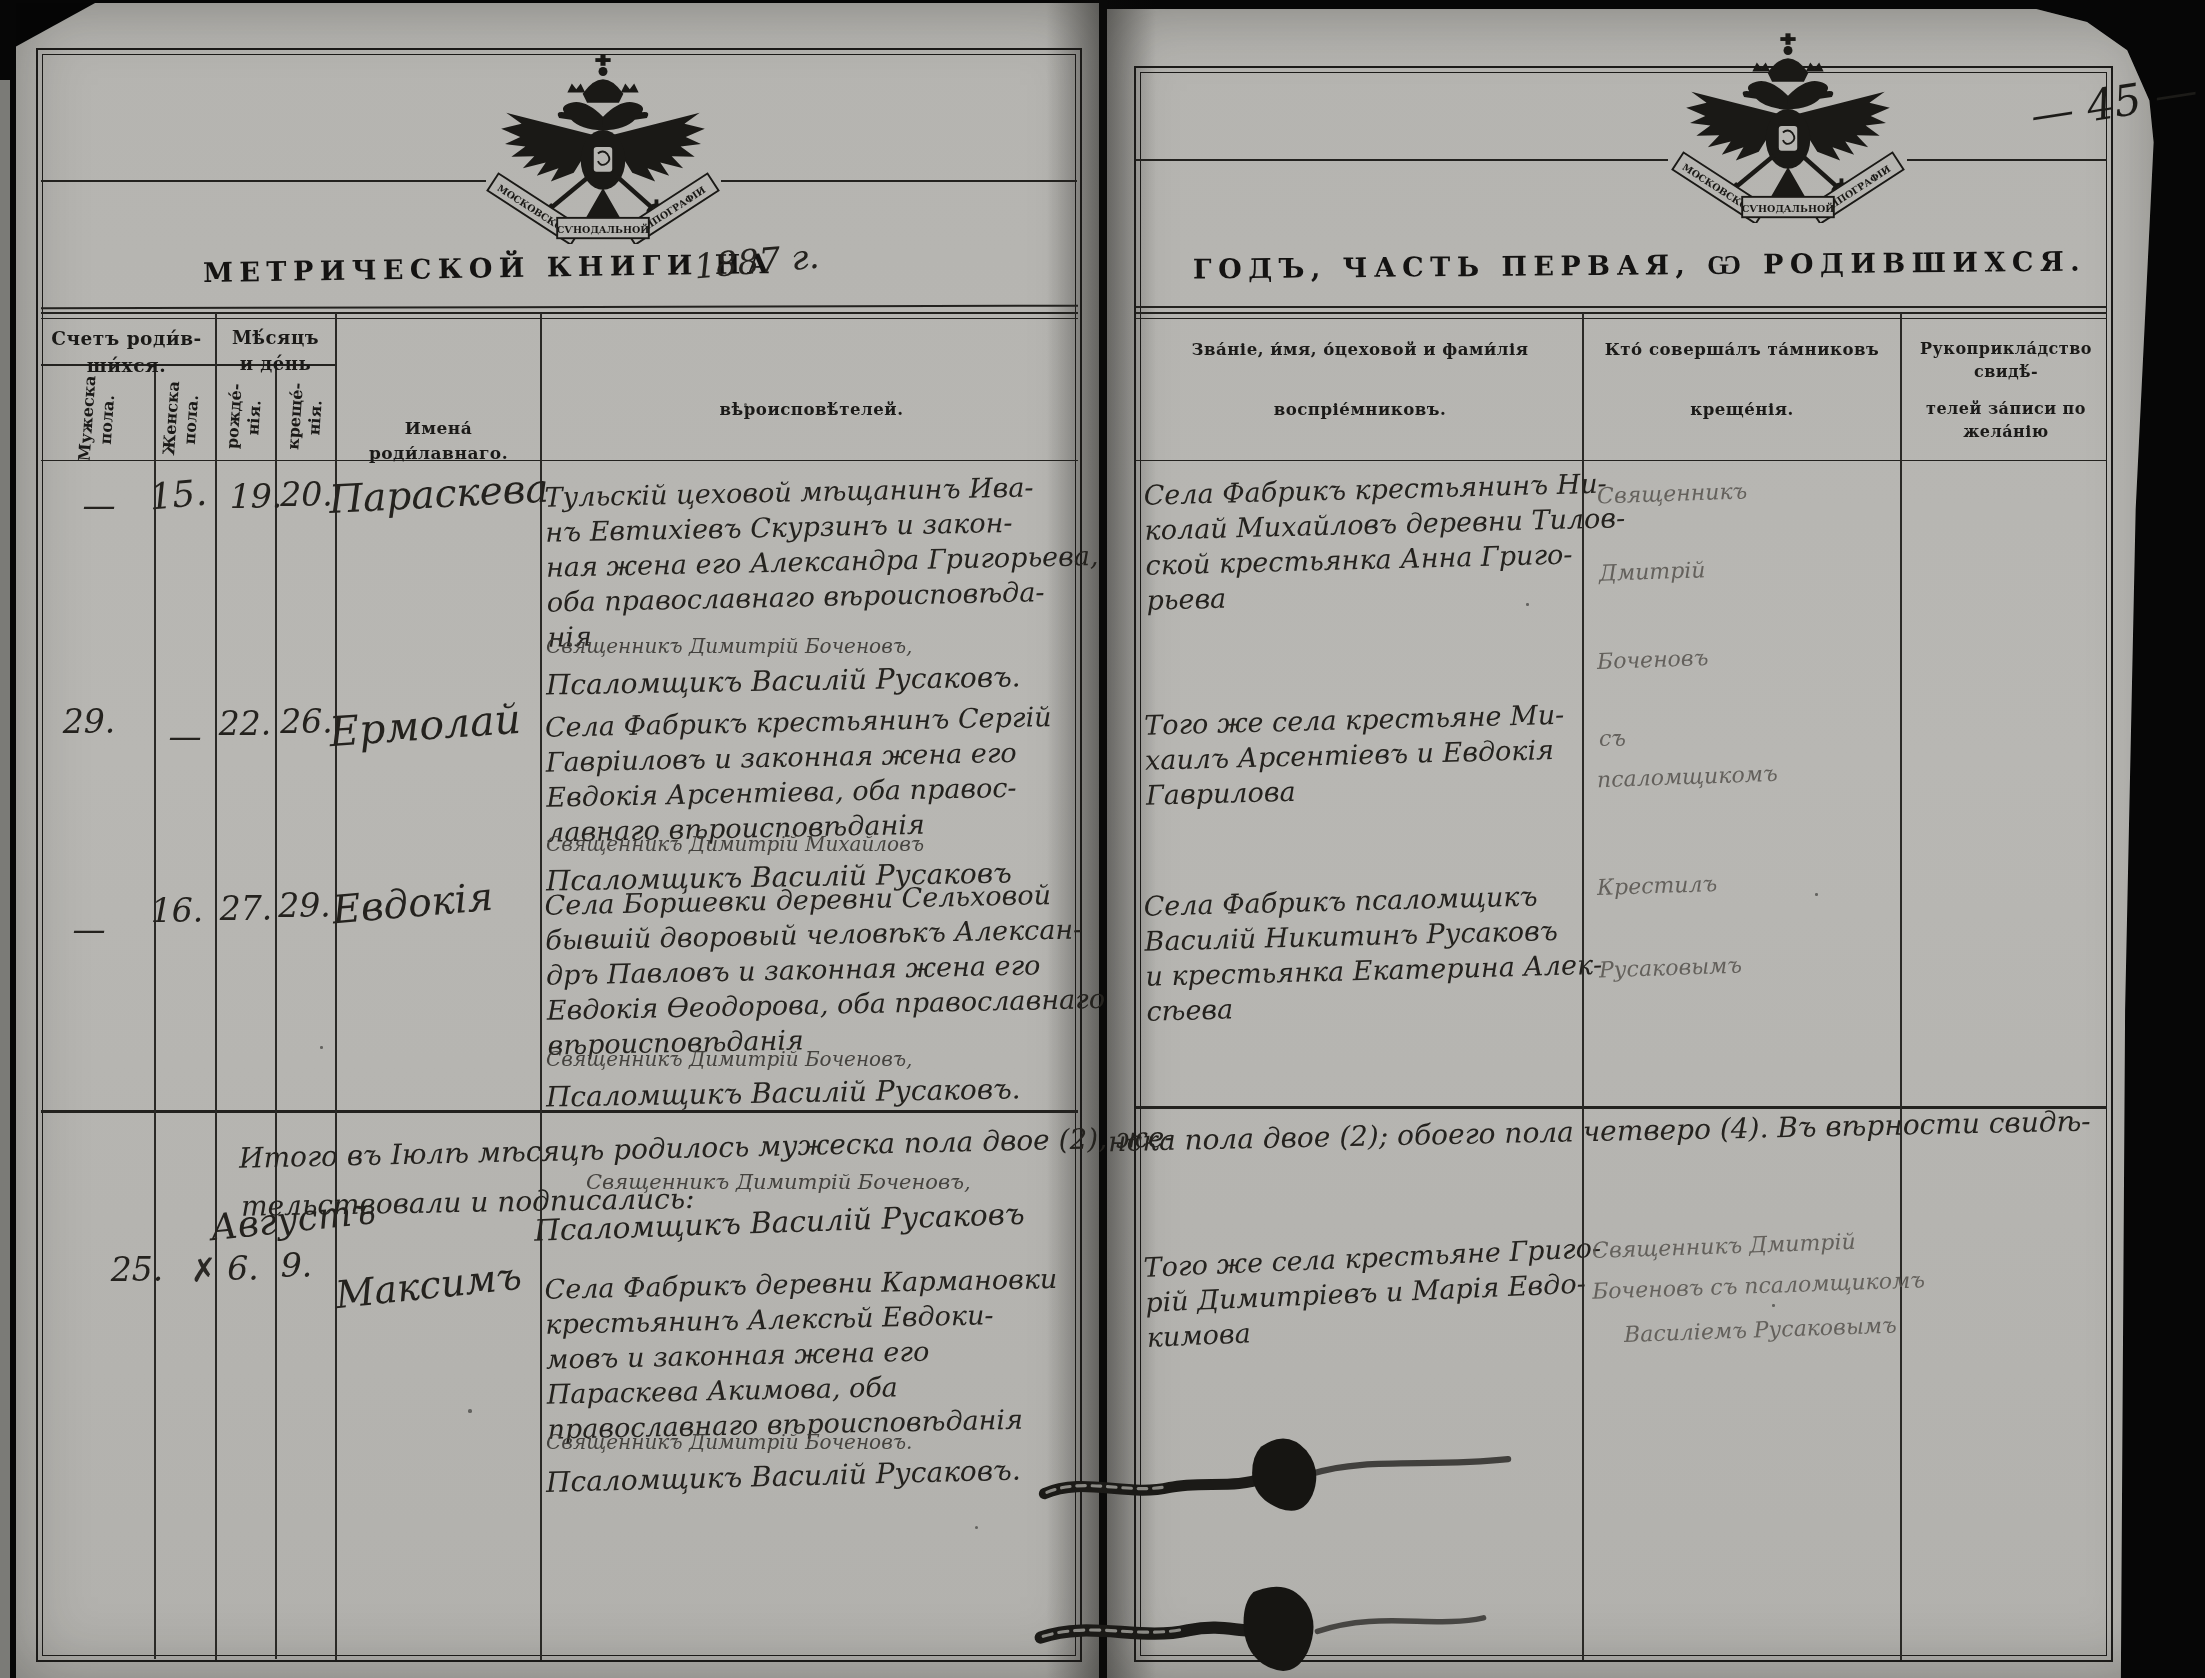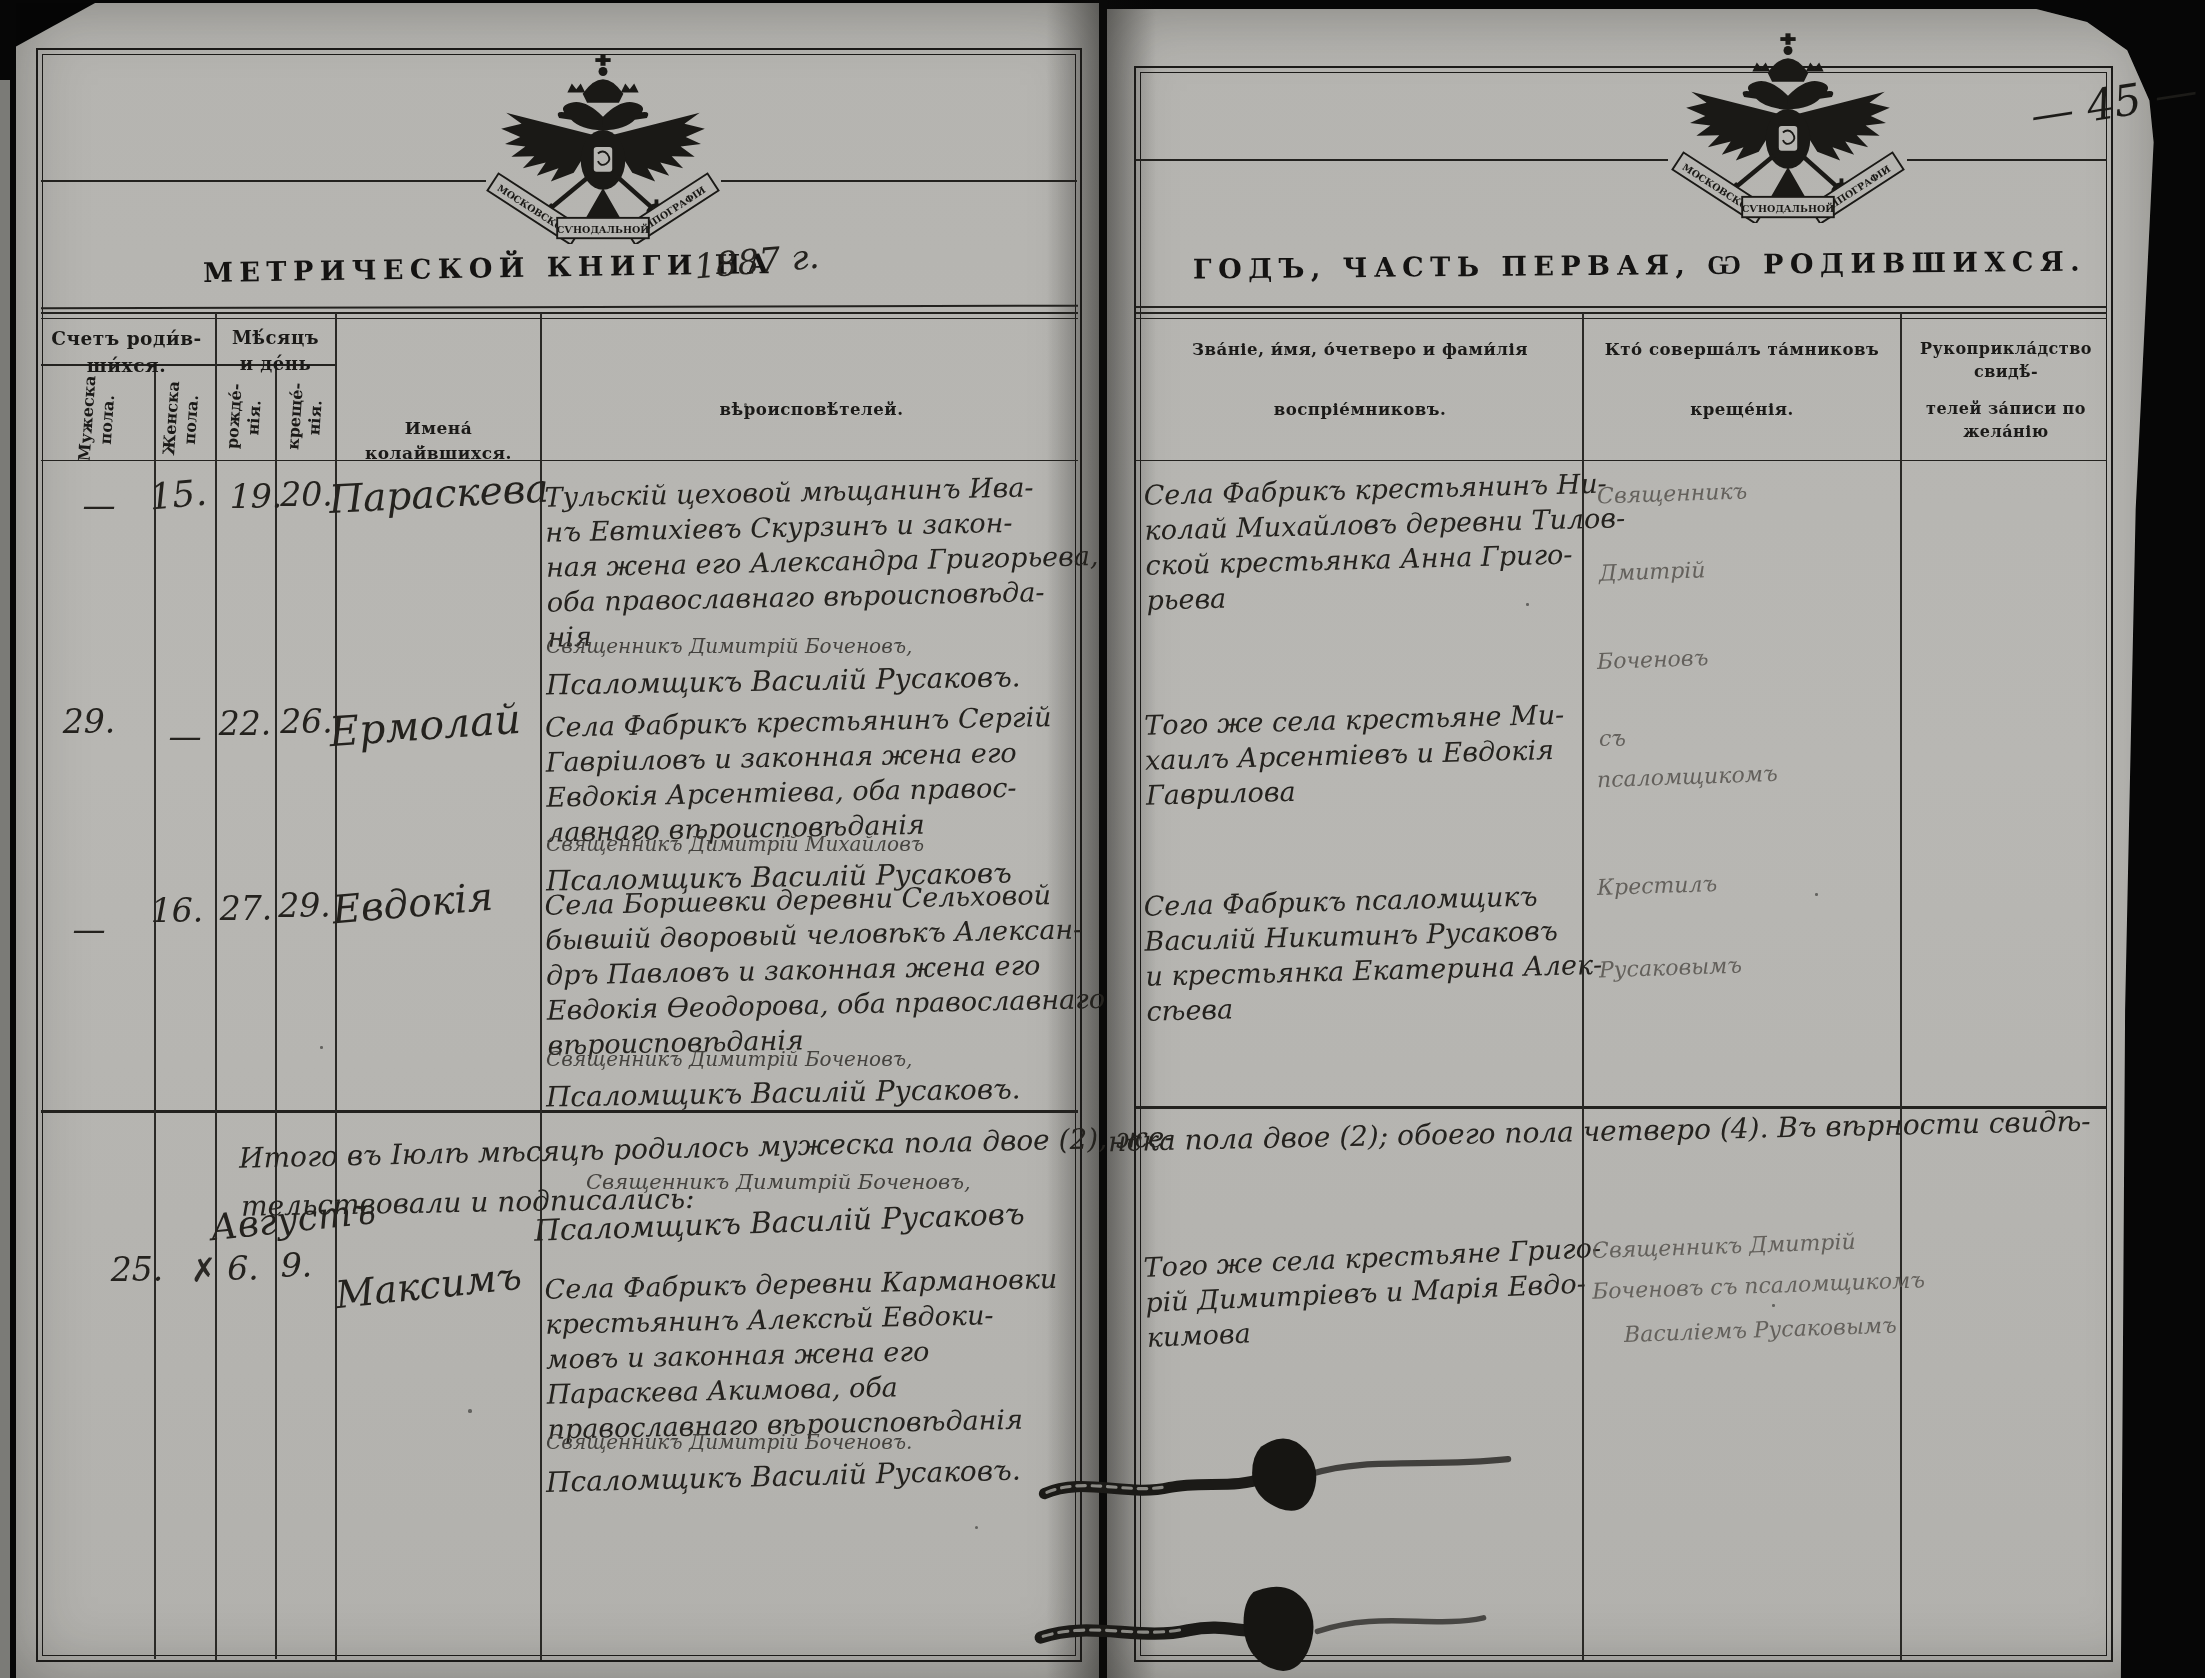--- a/index.html
+++ b/index.html
@@ -142,24 +142,24 @@
       <div>пола.</div>
     </div>
   <div class="abs vlabel lines" style="left:189px;top:397px;">
       <div>рожде́-</div>
       <div>нія.</div>
     </div>
   <div class="abs vlabel lines" style="left:250px;top:397px;">
       <div>креще́-</div>
       <div>нія.</div>
     </div>
-  <div class="abs col-head" style="left:337px;top:416px;width:203px;font-size:17px;">Имена́ колай́вшихся.</div>
+  <div class="abs col-head" style="left:337px;top:416px;width:203px;font-size:17px;">Имена́ роди́лавнаго.</div>
   <div class="abs col-head" style="left:547px;top:397px;width:529px;">вѣроисповѣ́телей.</div>
 
-  <div class="abs col-head" style="left:1143px;top:337px;width:434px;">Зва́ніе, и́мя, о́четверо и фами́лія</div>
+  <div class="abs col-head" style="left:1143px;top:337px;width:434px;">Зва́ніе, и́мя, о́цеховой и фами́лія</div>
   <div class="abs col-head" style="left:1143px;top:397px;width:434px;">воспріе́мниковъ.</div>
   <div class="abs col-head" style="left:1588px;top:337px;width:308px;">Кто́ соверша́лъ та́мниковъ</div>
   <div class="abs col-head" style="left:1588px;top:397px;width:308px;">креще́нія.</div>
   <div class="abs col-head" style="left:1903px;top:337px;width:206px;font-size:16px;">Рукоприкла́дство свидѣ́-</div>
   <div class="abs col-head" style="left:1903px;top:397px;width:206px;font-size:16px;">телей за́писи по жела́нію</div>
 
   <div class="abs hw num" style="left:62px;top:486px;width:74px;">—</div>
   <div class="abs hw num" style="left:141px;top:474px;width:74px;font-size:36px;transform:rotate(-5deg);">15.</div>
   <div class="abs hw num" style="left:217px;top:477px;width:78px;">19.</div>
   <div class="abs hw num" style="left:274px;top:475px;width:65px;">20.</div>

